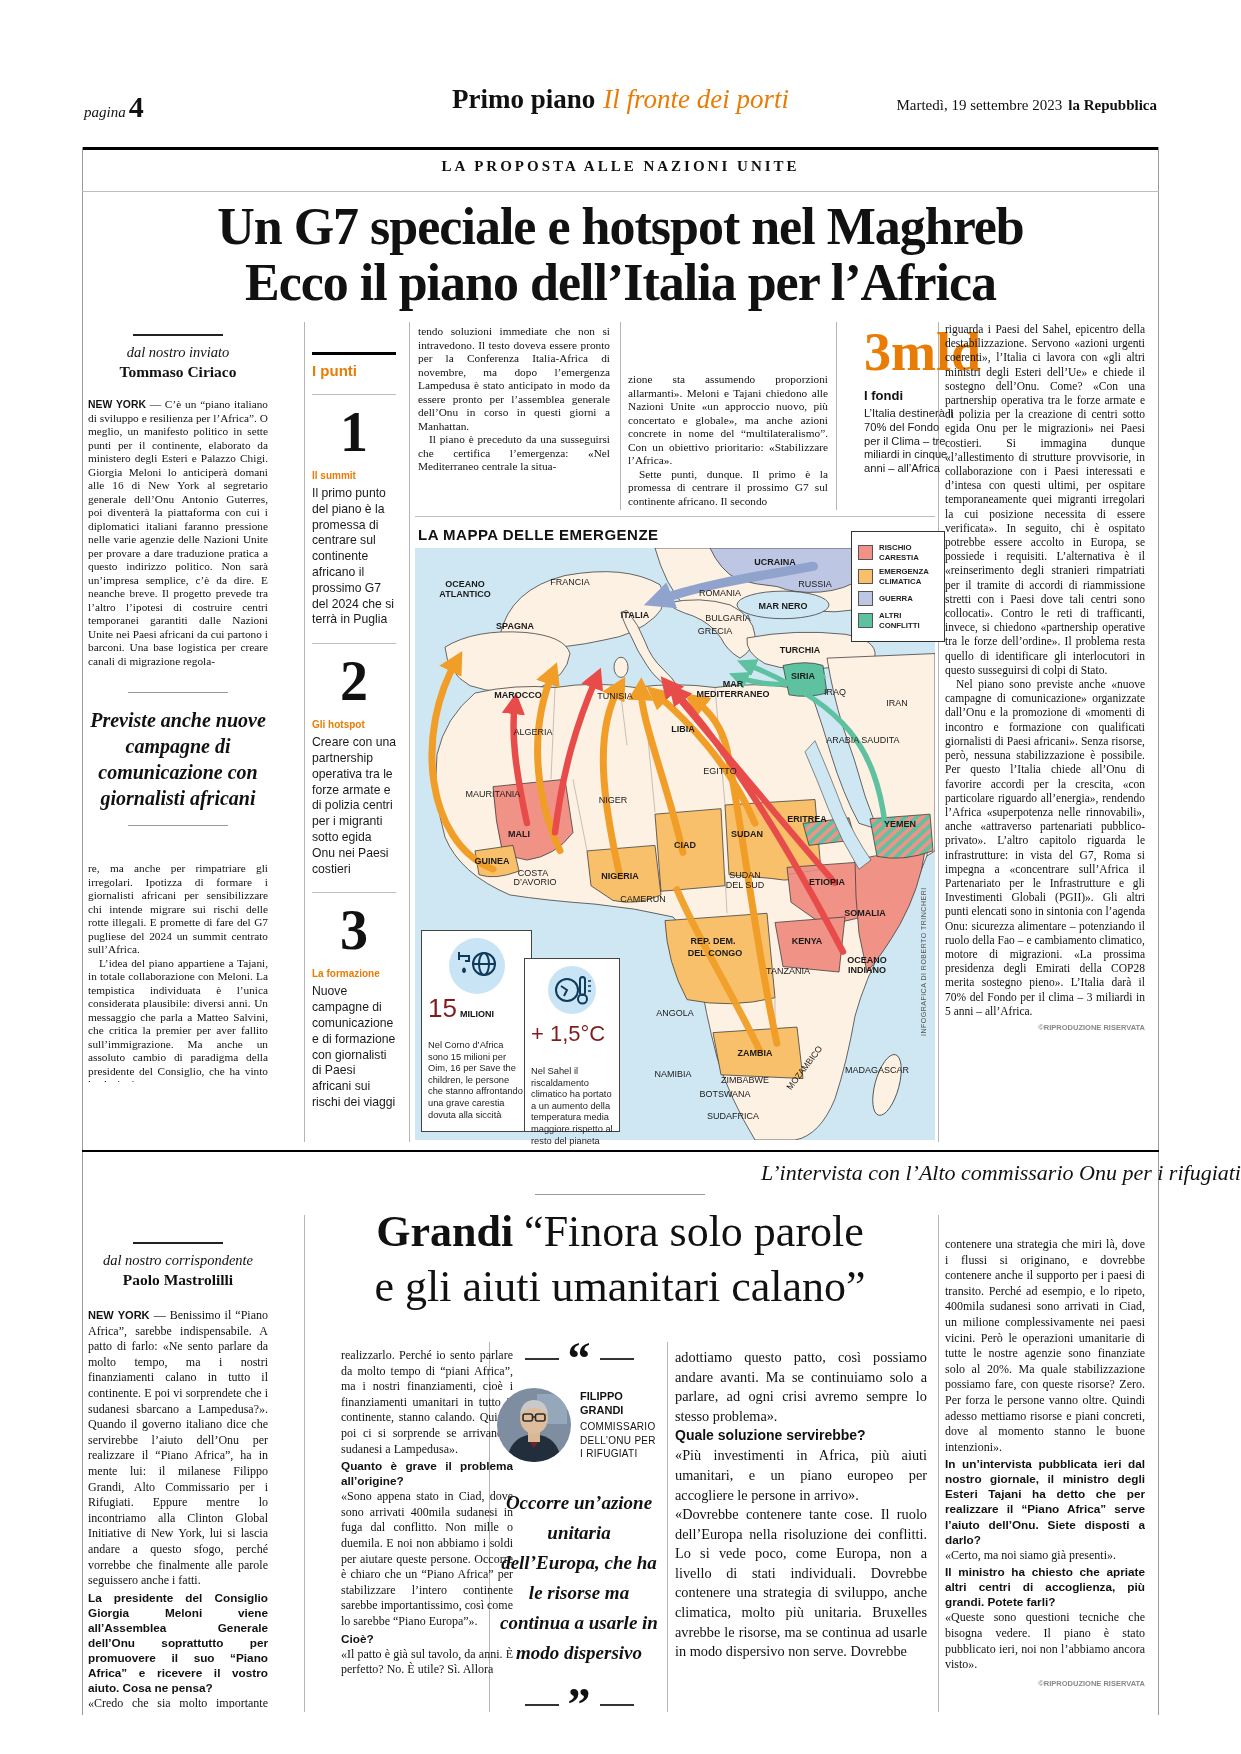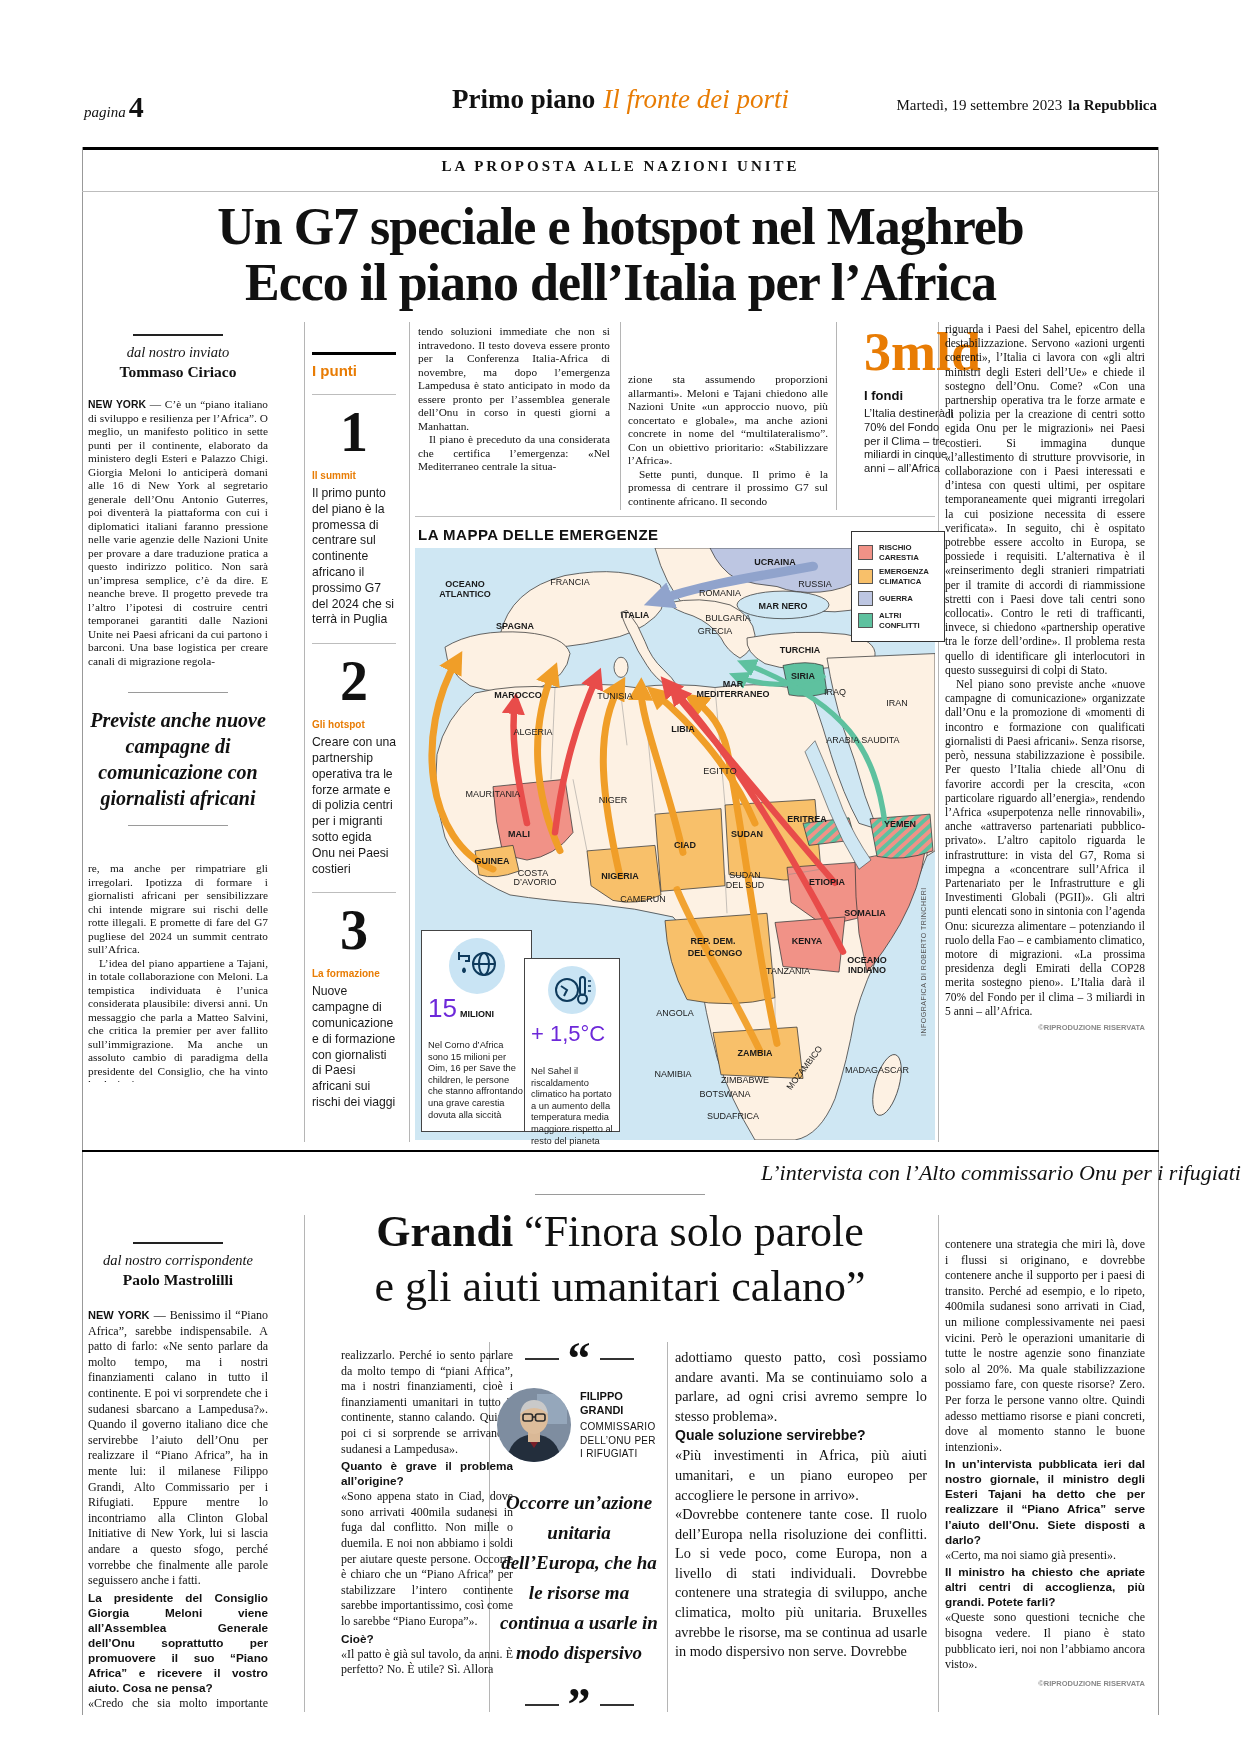--- a/index.html
+++ b/index.html
@@ -51,21 +51,21 @@
   
   .map-title{font-weight:700;font-size:15px;letter-spacing:0.5px;}
   .ml{font-family:"Liberation Sans",sans-serif;font-size:9px;fill:#1a1a1a;}
   .mb{font-weight:700;}
   .legend{background:#fff;border:1px solid #333;padding:6px 6px;}
   .leg-row{display:flex;align-items:center;margin:5px 0;}
   .leg-sw{width:13px;height:13px;border:1px solid #555;flex:0 0 13px;}
   .leg-lb{font-family:"Liberation Sans",sans-serif;font-weight:700;font-size:7.8px;line-height:9.5px;margin-left:6px;white-space:pre-line;color:#222;}
   .ibox{background:#fff;border:1.3px solid #444;padding:7px 6px;font-family:"Liberation Sans",sans-serif;}
   .ibox .icirc{border-radius:50%;background:#c9e4f4;display:flex;align-items:center;justify-content:center;margin:0 auto;}
-  .ibox .big{font-size:26px;line-height:28px;color:#6d28d9;margin-top:6px;}
+  .ibox .big{font-size:26px;line-height:28px;color:#7f1d1d;margin-top:6px;}
   .ibox .unit{font-size:9px;font-weight:700;margin-left:3px;}
   .ibox .itxt{font-size:9.3px;line-height:11.6px;margin-top:18px;color:#222;}
   .credit{font-family:"Liberation Sans",sans-serif;font-size:7px;letter-spacing:0.5px;color:#555;
           writing-mode:vertical-rl;transform:rotate(180deg);}
   
   .strap{left:0;width:1241px;text-align:right;font-style:italic;font-size:22px;}
   .h2line{left:300px;width:640px;text-align:center;font-size:44px;line-height:55px;}
   .h2line b{font-weight:700;}
   .qmark-row{display:flex;align-items:center;justify-content:center;gap:9px;}
   .qmark-row .dash{height:1.5px;background:#333;width:34px;}
@@ -137,21 +137,21 @@
       <div class="pi-lab">Gli hotspot</div>
       <div class="pi-txt">Creare con una partnership operativa tra le forze armate e di polizia centri per i migranti sotto egida Onu nei Paesi costieri</div>
       <div class="pi-hr"></div>
       <div class="pi-num" style="font-family: &quot;Liberation Serif&quot;, serif;">3</div>
       <div class="pi-lab">La formazione</div>
       <div class="pi-txt">Nuove campagne di comunicazione e di formazione con giornalisti di Paesi africani sui rischi dei viaggi</div>
     </div>
 
   <div class="abs bt" style="left:418px;top:325px;width:192px;height:185px;">
       <p class="para first">tendo soluzioni immediate che non si intravedono. Il testo doveva essere pronto per la Conferenza Italia-Africa di novembre, ma dopo l’emergenza Lampedusa è stato anticipato in modo da essere pronto per l’assemblea generale dell’Onu in corso in questi giorni a Manhattan.</p>
-      <p class="para ">Il piano è preceduto da una considerata che certifica l’emergenza: «Nel Mediterraneo centrale la situa-</p>
+      <p class="para ">Il piano è preceduto da una susseguirsi che certifica l’emergenza: «Nel Mediterraneo centrale la situa-</p>
     </div>
   <div class="abs bt" style="left:628px;top:325px;width:200px;height:185px;margin-top:48px;">
       <p class="para first">zione sta assumendo proporzioni allarmanti». Meloni e Tajani chiedono alle Nazioni Unite «un approccio nuovo, più concertato e globale», ma anche azioni concrete in nome del “multilateralismo”. Con un obiettivo prioritario: «Stabilizzare l’Africa».</p>
       <p class="para ">Sette punti, dunque. Il primo è la promessa di centrare il prossimo G7 sul continente africano. Il secondo</p>
     </div>
 
   <div class="abs sans" style="left:864px;top:325px;width:92px;">
     <div class="stat-val" style="font-family:'Liberation Serif',serif;">3mld</div>
     <div class="stat-lab">I fondi</div>
     <div class="stat-txt">L’Italia destinerà il 70% del Fondo per il Clima – tre miliardi in cinque anni – all’Africa</div>

